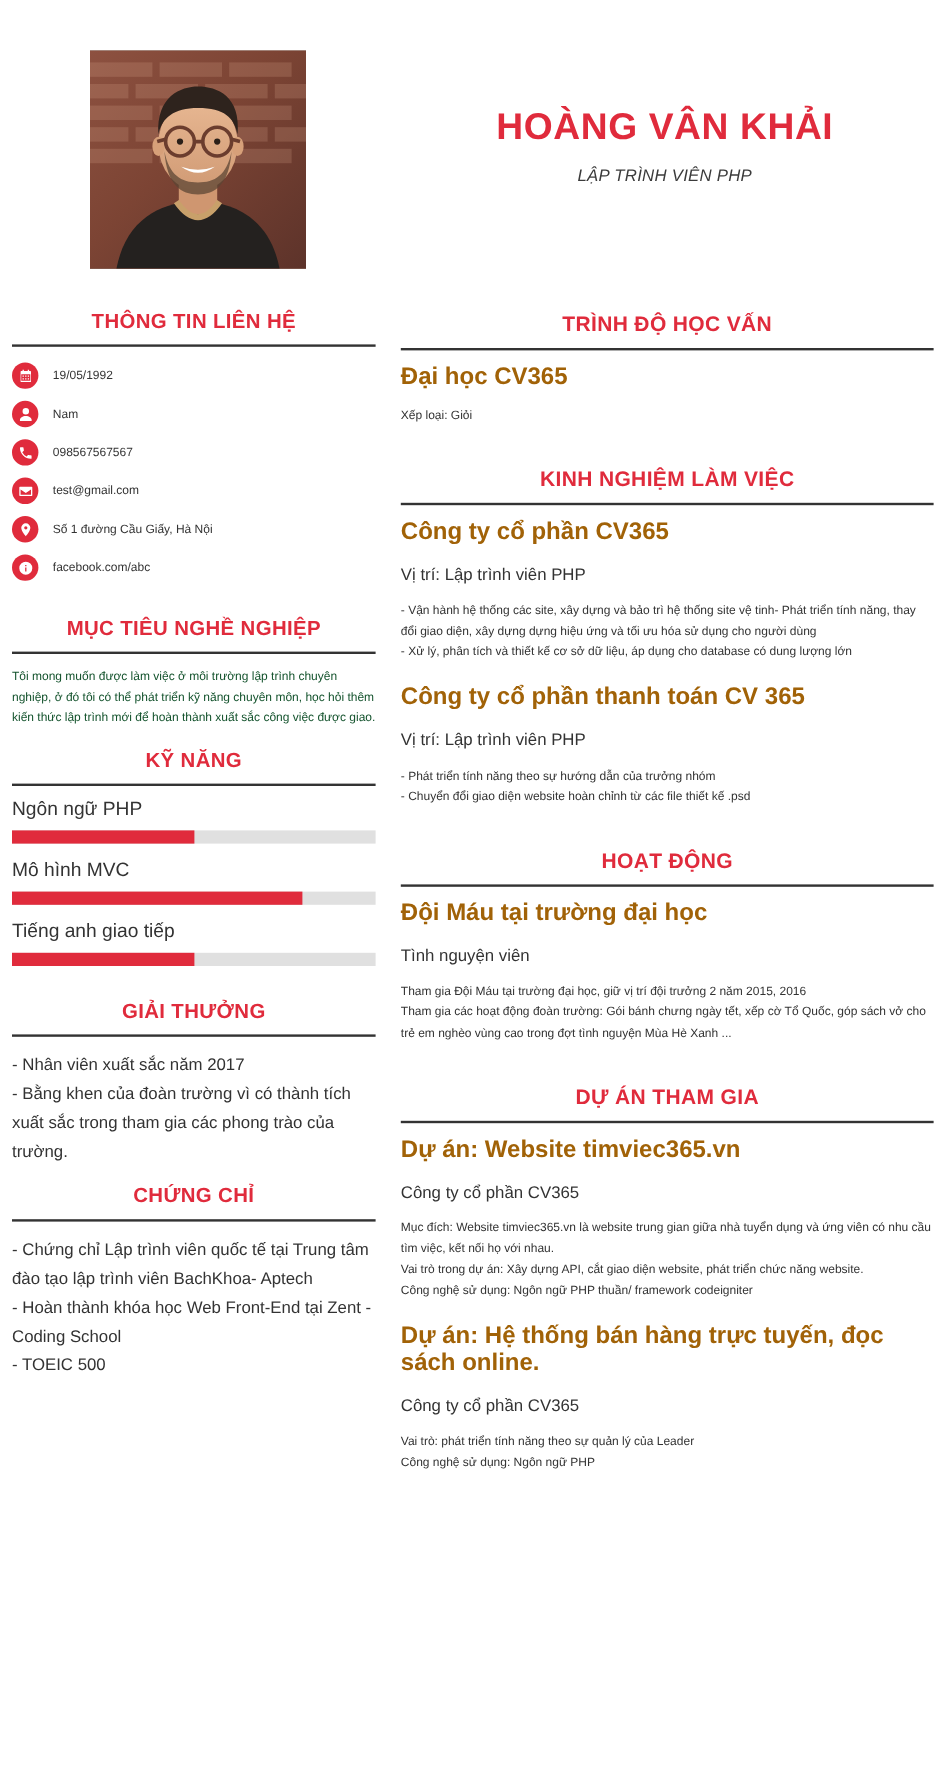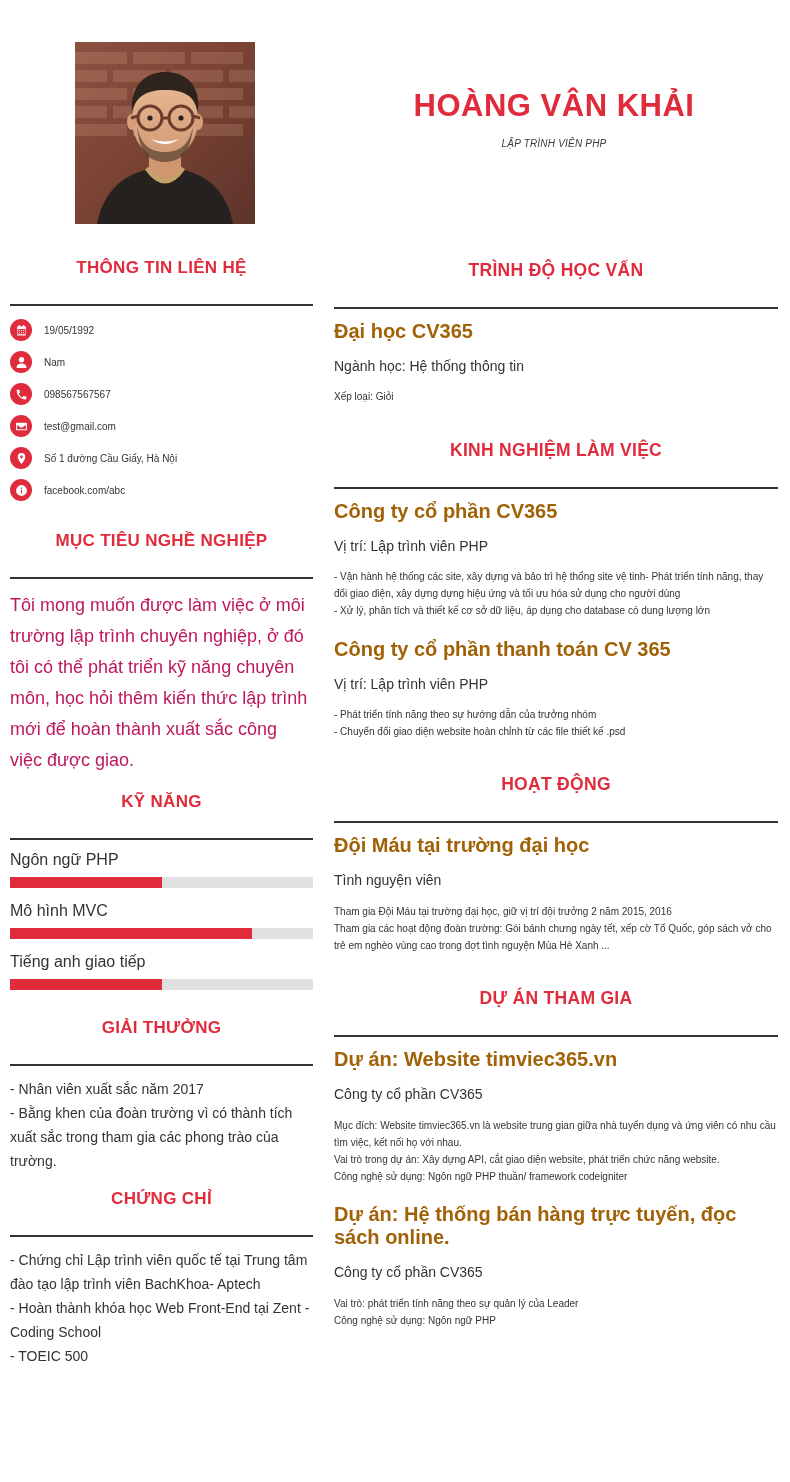--- a/index.html
+++ b/index.html
@@ -50,39 +50,39 @@
   .cand-name {
     color: #e02b3c;
     font-size: 31px;
     font-weight: bold;
     letter-spacing: 0.5px;
     line-height: 1.15;
   }
   .cand-title {
     margin-top: 14px;
     font-style: italic;
-    font-size: 10px;
+    font-size: 14px;
     color: #3b3b3b;
     letter-spacing: 0.2px;
   }
 
   
   .body-cols { display: flex; align-items: flex-start; flex: 1; }
   .col-left  { width: 330px; padding: 0 17px 0 10px; }
   .col-right { width: 460px; padding: 0 12px 0 4px; }
 
   
   .sec { margin-bottom: 2px; }
   .sec-title {
     color: #e02b3c;
     font-size: 17px;
     font-weight: bold;
     text-align: center;
     letter-spacing: 0.3px;
-    padding: 14px 0 26px 0;
+    padding: 14px 0 9px 0;
   }
   .col-right .sec-title { font-size: 17.5px; padding-top: 16px; }
   .sec-rule {
     height: 2px;
     background: #333333;
     width: 100%;
     margin-bottom: 11px;
   }
 
   
@@ -98,23 +98,23 @@
     background: #e02b3c;
     flex: 0 0 22px;
     display: flex; align-items: center; justify-content: center;
     margin-right: 12px;
   }
   .cicon svg { width: 13px; height: 13px; fill: #ffffff; }
   .contact-text { font-size: 10px; color: #333333; }
 
   
   .para {
-    font-size: 18px;
+    font-size: 10px;
     line-height: 1.72;
-    color: #be185d;
+    color: #14532d;
   }
   .list-line { font-size: 14px; line-height: 1.72; color: #333333; }
 
   
   .skill { margin-bottom: 14px; }
   .skill-label { font-size: 16px; color: #333333; margin-bottom: 8px; }
   .bar-track {
     height: 11px;
     background: #e0e0e0;
     width: 100%;
@@ -337,21 +337,20 @@
 
     </div>
 
     <div class="col-right">
 
       <div class="sec">
         <div class="sec-title">TRÌNH ĐỘ HỌC VẤN</div>
         <div class="sec-rule"></div>
         <div class="entry">
           <div class="entry-title">Đại học CV365</div>
-          <div class="entry-sub">Ngành học: Hệ thống thông tin</div>
           <div class="entry-body">Xếp loại: Giỏi</div>
         </div>
       </div>
 
       <div class="sec">
         <div class="sec-title">KINH NGHIỆM LÀM VIỆC</div>
         <div class="sec-rule"></div>
 
         <div class="entry">
           <div class="entry-title">Công ty cổ phần CV365</div>

